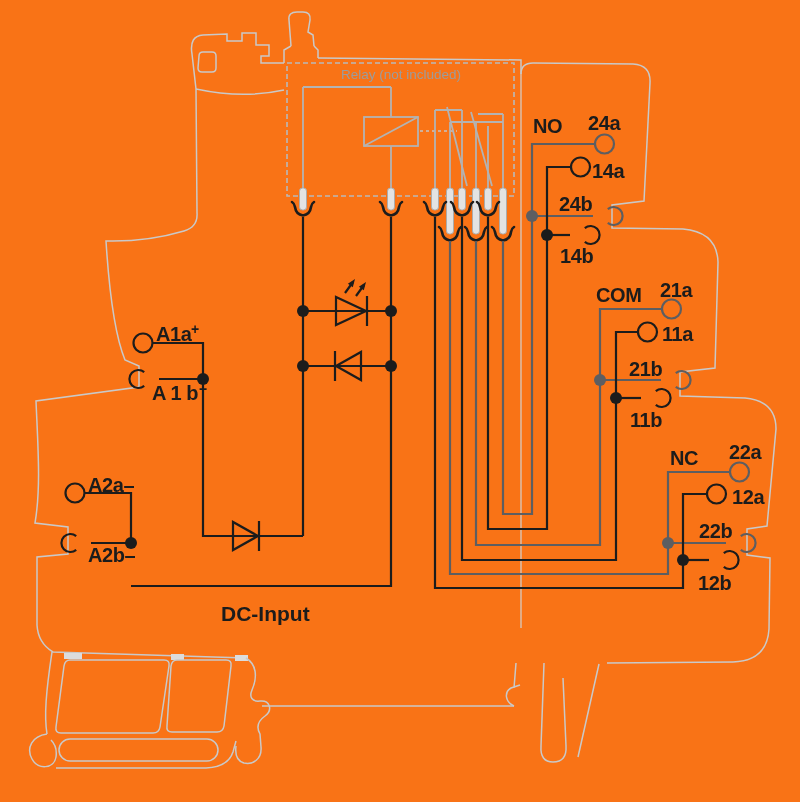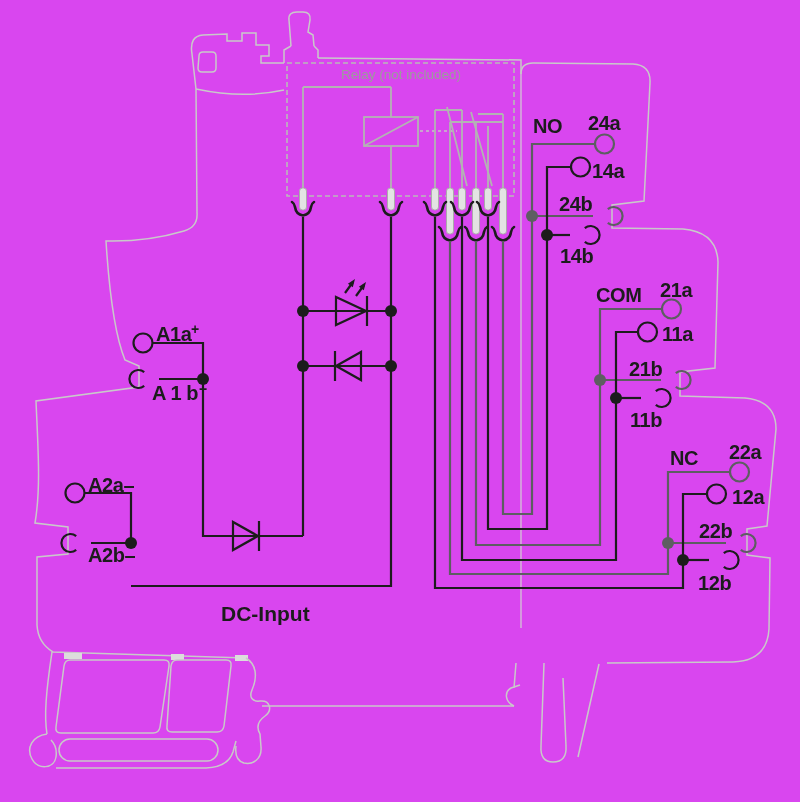--- a/index.html
+++ b/index.html
@@ -1,16 +1,16 @@
 <!DOCTYPE html>
 <html><head>
 <meta charset="utf-8">
 <style>
   html,body{margin:0;padding:0;background:#ffffff;}
-  .stage{position:relative;width:800px;height:802px;background:#d946ef;overflow:hidden;}
+  .stage{position:relative;width:800px;height:802px;background:#f97316;overflow:hidden;}
   svg{position:absolute;left:0;top:0;}
   text{font-family:"Liberation Sans",sans-serif;}
   .lbl{font-weight:bold;font-size:20px;fill:#1c1c1c;letter-spacing:-0.4px;}
   .lbl-sm{font-weight:bold;font-size:14px;fill:#1c1c1c;}
   .lbl-big{font-weight:bold;font-size:21px;fill:#1c1c1c;}
   .relay-cap{font-size:13.5px;fill:#9c9c9c;}
   .housing{stroke:#c9c9c9;stroke-width:1.5;fill:none;}
   .housing-thin{stroke:#d2d2d2;stroke-width:1.2;fill:none;}
   .internals{stroke:#b3b3b3;stroke-width:1.8;fill:none;}
   .p1{stroke:#1c1c1c;stroke-width:2.2;fill:none;}

